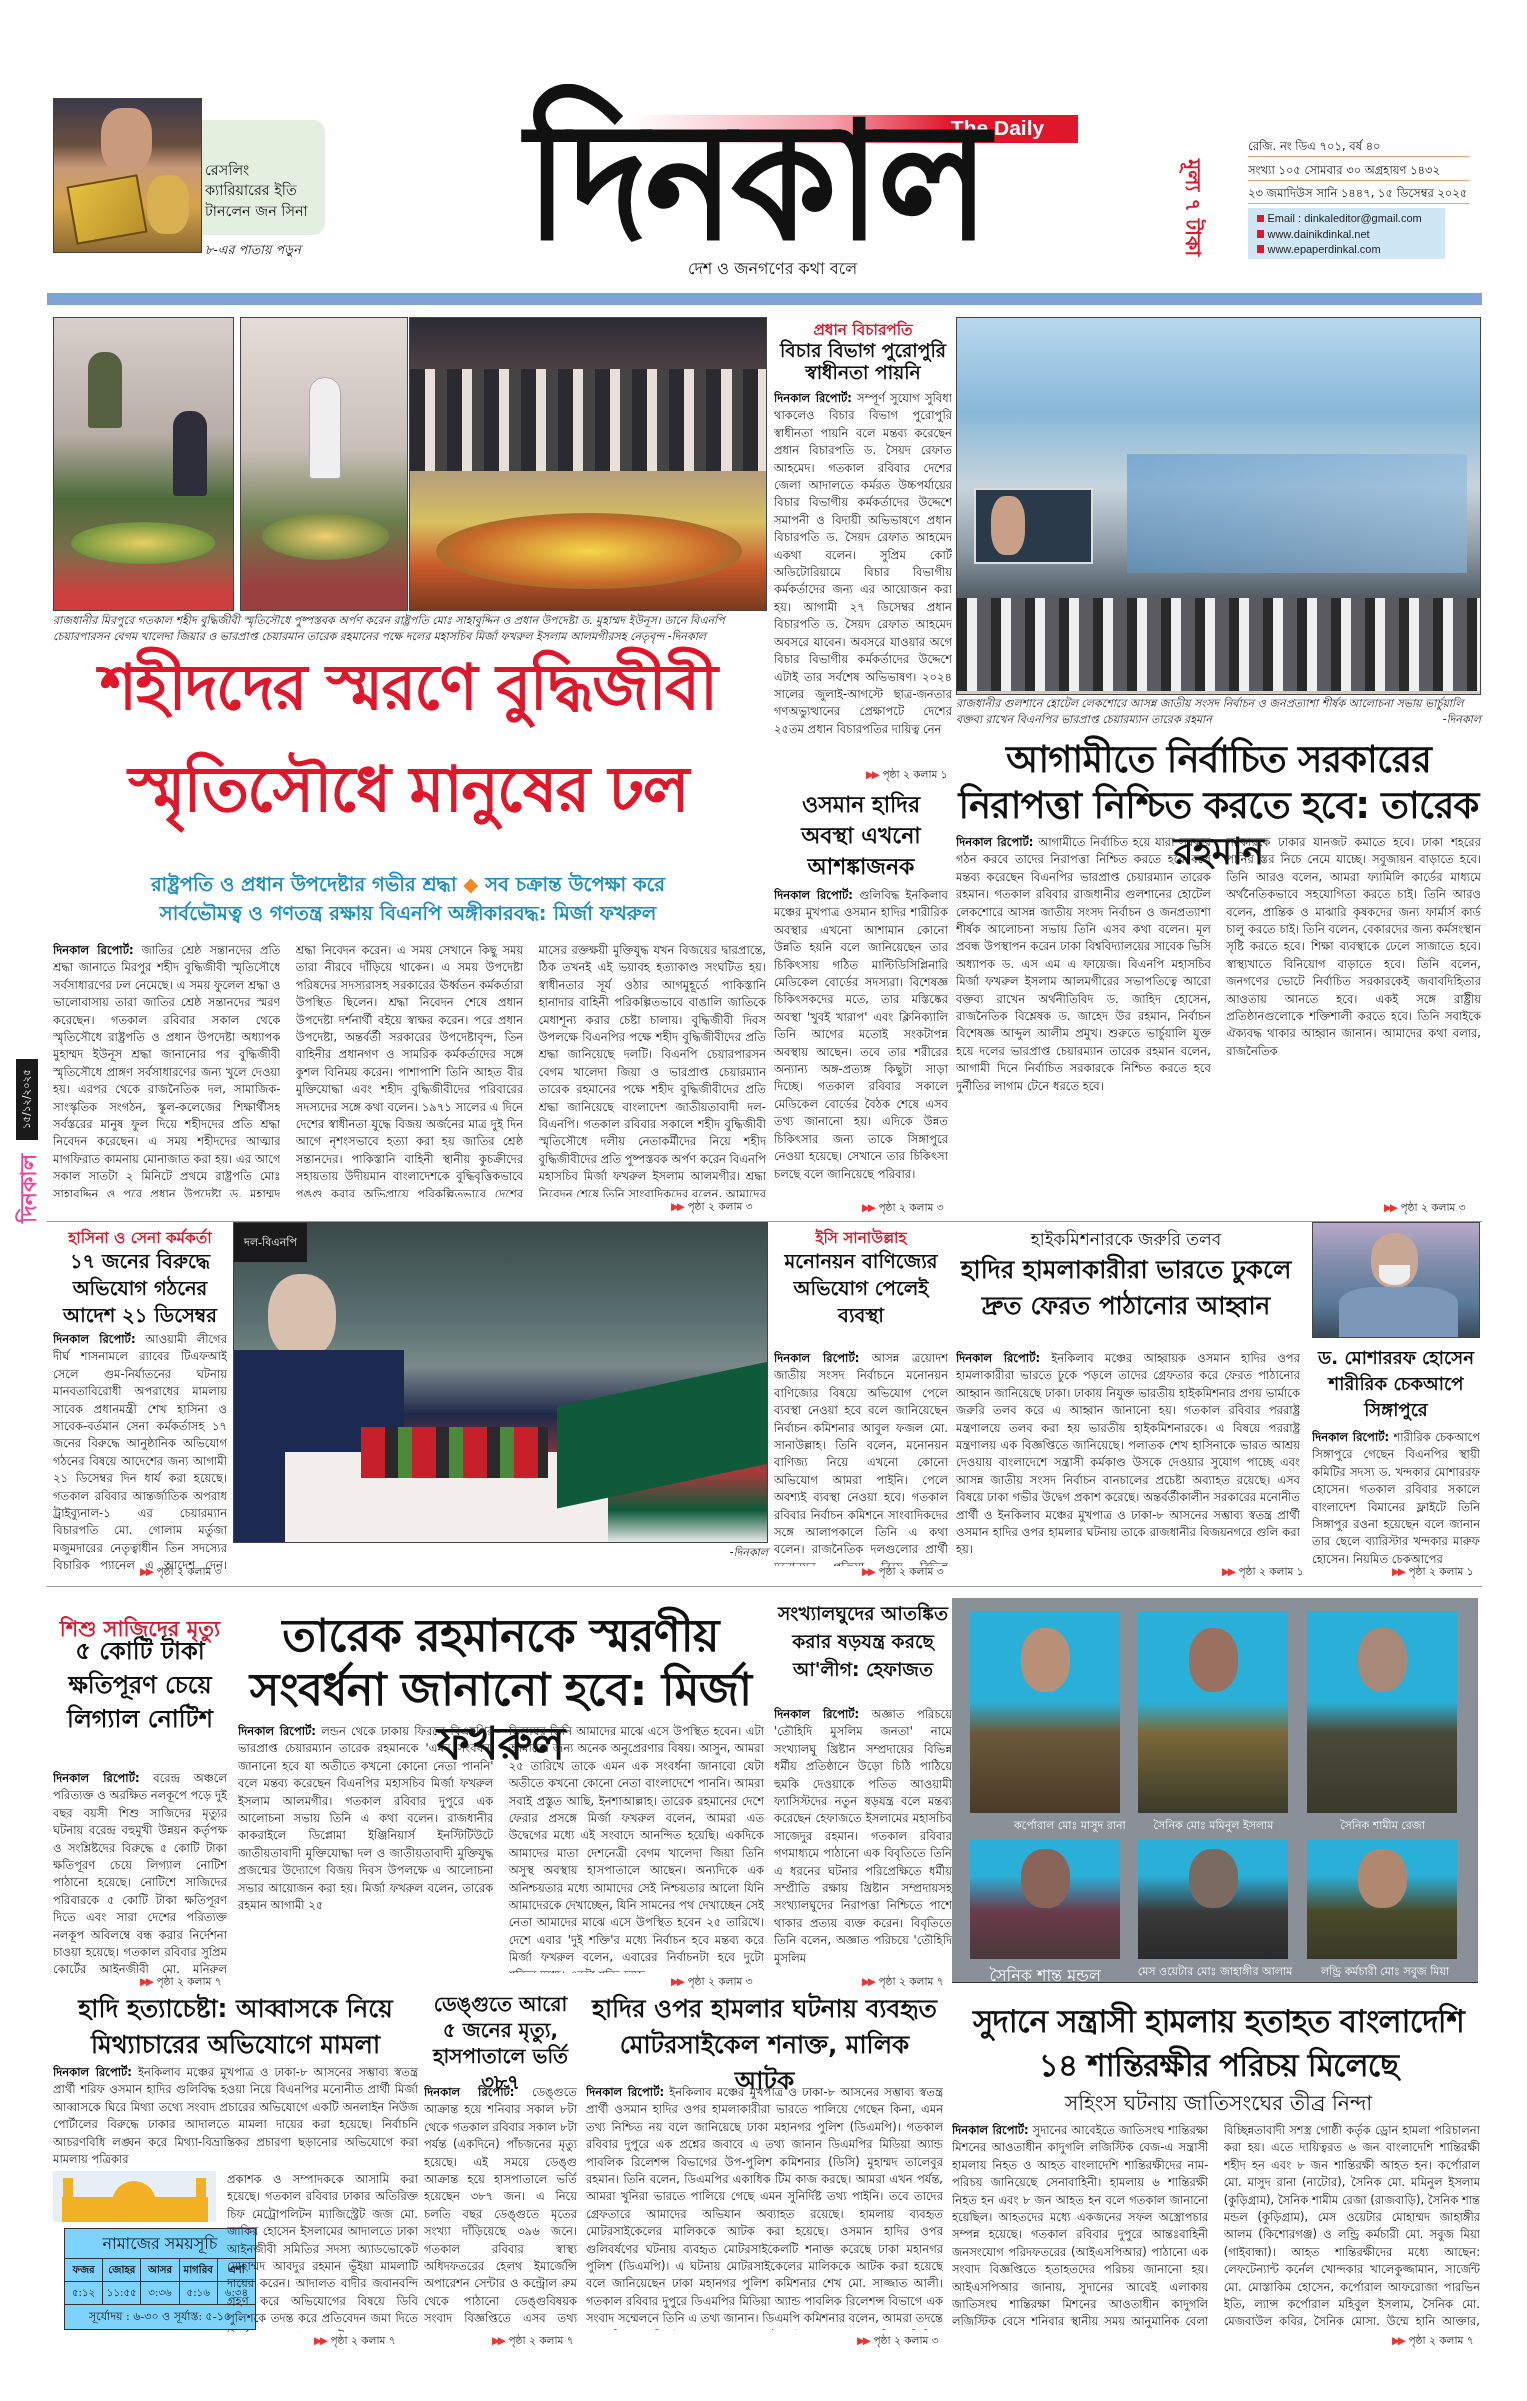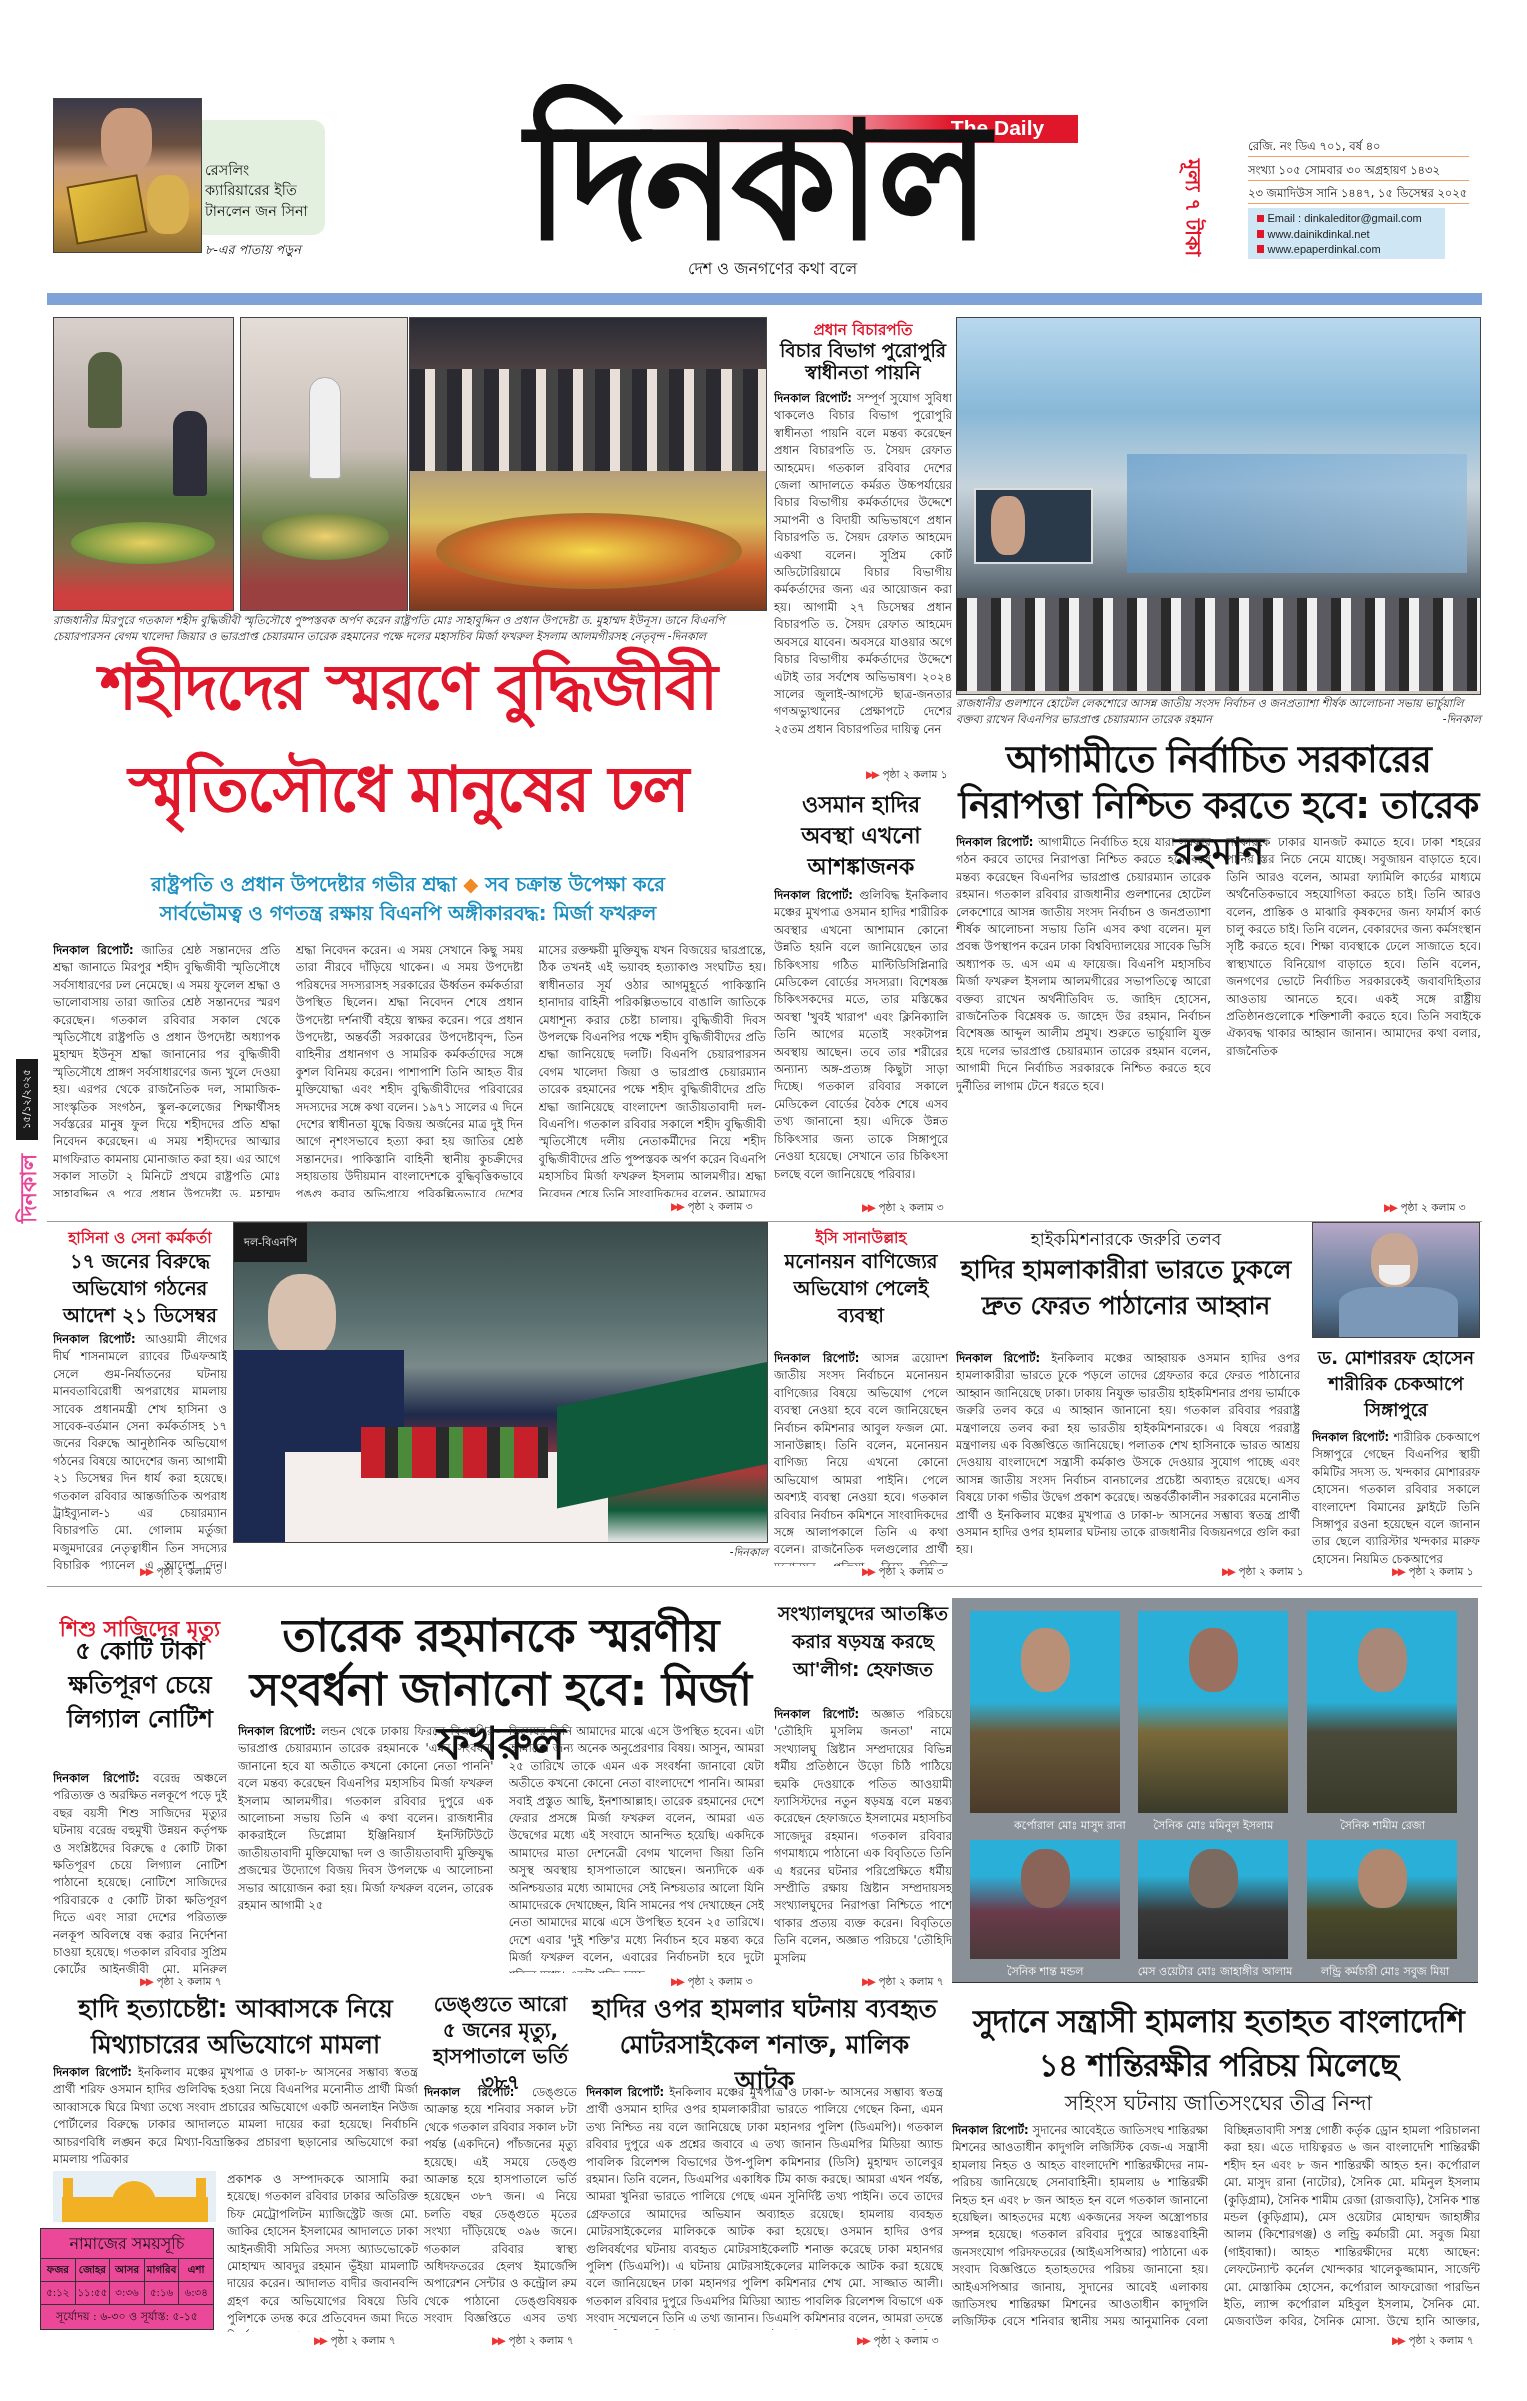--- a/index.html
+++ b/index.html
@@ -171,40 +171,40 @@
       <div style="position:absolute;left:51px;top:17px;width:49px;height:64px;background:#9a7060;border-radius:45%"></div>
     </div>
   <div style="position:absolute;left:181px;top:219px;width:161px;text-align:center;font-size:11px;color:#fff">সৈনিক মোঃ মমিনুল ইসলাম</div>
   <div style="position:absolute;left:355px;top:12.7px;width:150px;height:202px;background:linear-gradient(180deg,#2ab0d8 0%,#2ab0d8 45%,#4a4a3a 60%,#3a3a2a 100%)">
       <div style="position:absolute;left:51px;top:17px;width:49px;height:64px;background:#a88878;border-radius:45%"></div>
     </div>
   <div style="position:absolute;left:350px;top:219px;width:161px;text-align:center;font-size:11px;color:#fff">সৈনিক শামীম রেজা</div>
   <div style="position:absolute;left:18px;top:242px;width:150px;height:119px;background:linear-gradient(180deg,#2ab0d8 0%,#2ab0d8 30%,#6a3a4a 60%,#4a3a3a 100%)">
       <div style="position:absolute;left:51px;top:8.5px;width:49px;height:59px;background:#8a6458;border-radius:45%"></div>
     </div>
-  <div style="position:absolute;left:12.7px;top:365px;width:161px;text-align:center;font-size:11px;color:#fff">সৈনিক শান্ত মন্ডল</div>
+  <div style="position:absolute;left:12.7px;top:365px;width:161px;text-align:center;font-size:16px;color:#fff">সৈনিক শান্ত মন্ডল</div>
   <div style="position:absolute;left:186px;top:242px;width:150px;height:119px;background:linear-gradient(180deg,#2ab0d8 0%,#2ab0d8 30%,#3a3a3a 60%,#2a2a2a 100%)">
       <div style="position:absolute;left:51px;top:8.5px;width:49px;height:59px;background:#7a6a60;border-radius:45%"></div>
     </div>
   <div style="position:absolute;left:174px;top:365px;width:178px;text-align:center;font-size:11px;color:#fff">মেস ওয়েটার মোঃ জাহাঙ্গীর আলাম</div>
   <div style="position:absolute;left:355px;top:242px;width:150px;height:119px;background:linear-gradient(180deg,#2ab0d8 0%,#2ab0d8 30%,#4a4a2a 60%,#3a3a2a 100%)">
       <div style="position:absolute;left:51px;top:8.5px;width:49px;height:59px;background:#b08870;border-radius:45%"></div>
     </div>
   <div style="position:absolute;left:344px;top:365px;width:178px;text-align:center;font-size:11px;color:#fff">লন্ড্রি কর্মচারী মোঃ সবুজ মিয়া</div>
 </div>
 
 <div class="abs hl" style="left:53px;top:1991px;width:365px;font-size:24.6px;line-height:36px">হাদি হত্যাচেষ্টা: আব্বাসকে নিয়ে মিথ্যাচারের অভিযোগে মামলা</div>
 <div class="abs body-text" style="left:53px;top:2064px;width:365px;height:105px"><b>দিনকাল রিপোর্ট:</b> <span>ইনকিলাব মঞ্চের মুখপাত্র ও ঢাকা-৮ আসনের সম্ভাব্য স্বতন্ত্র প্রার্থী শরিফ ওসমান হাদির গুলিবিদ্ধ হওয়া নিয়ে বিএনপির মনোনীত প্রার্থী মির্জা আব্বাসকে ঘিরে মিথ্যা তথ্যে সংবাদ প্রচারের অভিযোগে একটি অনলাইন নিউজ পোর্টালের বিরুদ্ধে ঢাকার আদালতে মামলা দায়ের করা হয়েছে। নির্বাচনি আচরণবিধি লঙ্ঘন করে মিথ্যা-বিভ্রান্তিকর প্রচারণা ছড়ানোর অভিযোগে করা মামলায় পত্রিকার</span></div>
 <div class="abs" style="left:53px;top:2171px;width:163px;height:51px;background:#e6eef6">
   <div style="position:absolute;left:8.5px;top:25.5px;width:146px;height:25.5px;background:#f2b025"></div>
   <div style="position:absolute;left:59px;top:10.2px;width:44px;height:29px;background:#f2b025;border-radius:22px 22px 0 0"></div>
   <div style="position:absolute;left:10.2px;top:6.8px;width:10.2px;height:25.5px;background:#f2b025"></div>
   <div style="position:absolute;left:143px;top:6.8px;width:10.2px;height:25.5px;background:#f2b025"></div>
 </div>
-<div class="abs" style="left:40px;top:2228px;width:174px;border:0.8px solid #333;background:#ec4899;font-size:10.2px">
+<div class="abs" style="left:64px;top:2228px;width:192px;border:0.8px solid #333;background:#7dd3fc;font-size:10.2px">
   <div style="text-align:center;font-size:16px;line-height:29px;border-bottom:0.8px solid #333">নামাজের সময়সূচি</div>
   <div style="display:flex;border-bottom:0.8px solid #333">
     <div style="flex:1;text-align:center;line-height:22px;border-right:0.8px solid #333;font-weight:bold">ফজর</div>
     <div style="flex:1;text-align:center;line-height:22px;border-right:0.8px solid #333;font-weight:bold">জোহর</div>
     <div style="flex:1;text-align:center;line-height:22px;border-right:0.8px solid #333;font-weight:bold">আসর</div>
     <div style="flex:1;text-align:center;line-height:22px;border-right:0.8px solid #333;font-weight:bold">মাগরিব</div>
     <div style="flex:1;text-align:center;line-height:22px;font-weight:bold">এশা</div>
   </div>
   <div style="display:flex;border-bottom:0.8px solid #333">
     <div style="flex:1;text-align:center;line-height:22px;border-right:0.8px solid #333">৫:১২</div>

